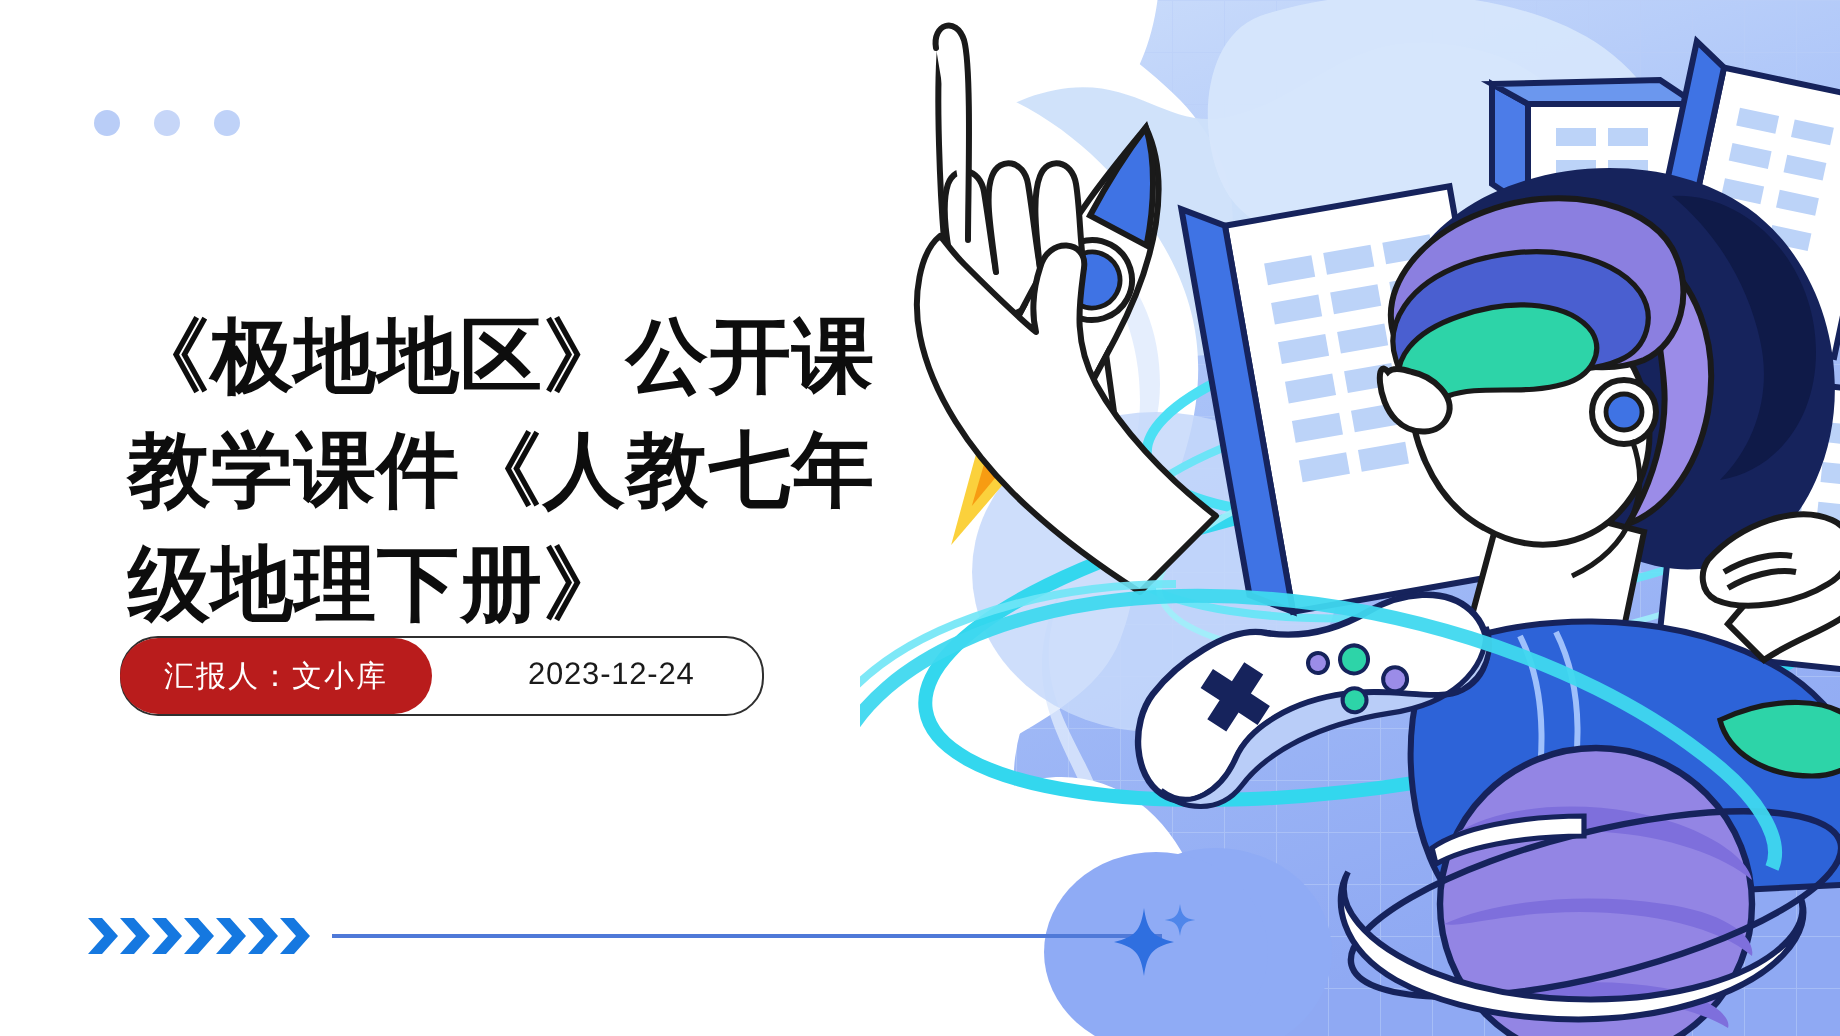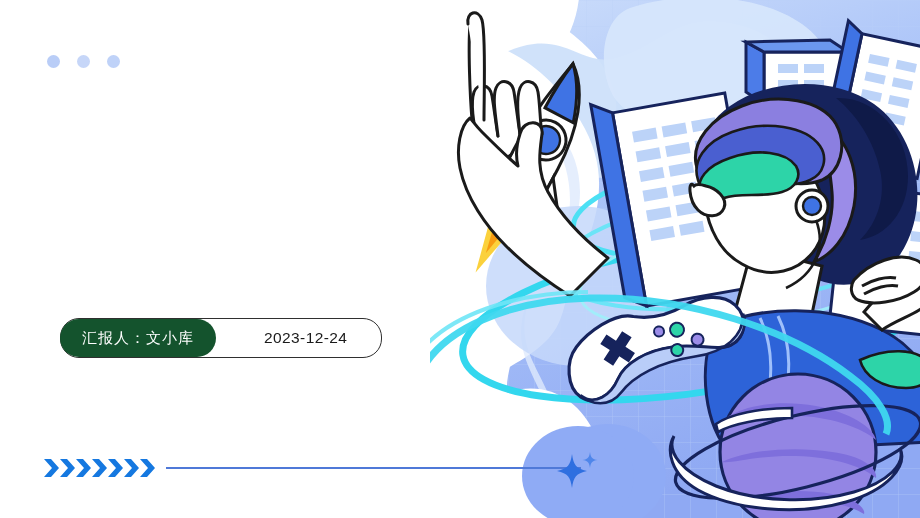--- a/index.html
+++ b/index.html
@@ -31,21 +31,21 @@
     font-family:"DejaVu Sans","Liberation Sans",sans-serif;
   }
   .title div{white-space:nowrap;}
 
   .meta{
     position:absolute;left:60px;top:318px;height:38px;
     border:1.4px solid #2f2f2f;border-radius:19px;
     display:flex;align-items:center;padding:0 18px 0 0;z-index:5;
   }
   .meta .pill{
-    background:#14532d;color:#ffffff;border-radius:19px;
+    background:#b91c1c;color:#ffffff;border-radius:19px;
     height:38px;display:flex;align-items:center;
     padding:0 22px;font-size:15px;letter-spacing:1px;
     margin-left:-1px;
     font-family:"DejaVu Sans","Liberation Sans",sans-serif;
   }
   .meta .date{
     color:#1a1a1a;font-size:15.5px;padding:0 16px 0 48px;letter-spacing:.4px;
     font-family:"Liberation Sans",sans-serif;
   }
 
@@ -324,20 +324,25 @@
       </g>
     </svg>
   </div>
 
   <div class="dots">
     <i></i>
     <i></i>
     <i></i>
   </div>
 
+  <div class="title">
+    <div>《极地地区》公开课</div>
+    <div>教学课件《人教七年</div>
+    <div>级地理下册》</div>
+  </div>
 
   <div class="meta">
     <span class="pill">汇报人：文小库</span>
     <span class="date">2023-12-24</span>
   </div>
 
   <div class="footdeco">
     <svg class="chev" width="118" height="22" viewBox="0 0 118 22">
       <g fill="#1578e0">
         <path d="M2,2 L10,11 L2,20 L9,20 L17,11 L9,2 Z"></path>

